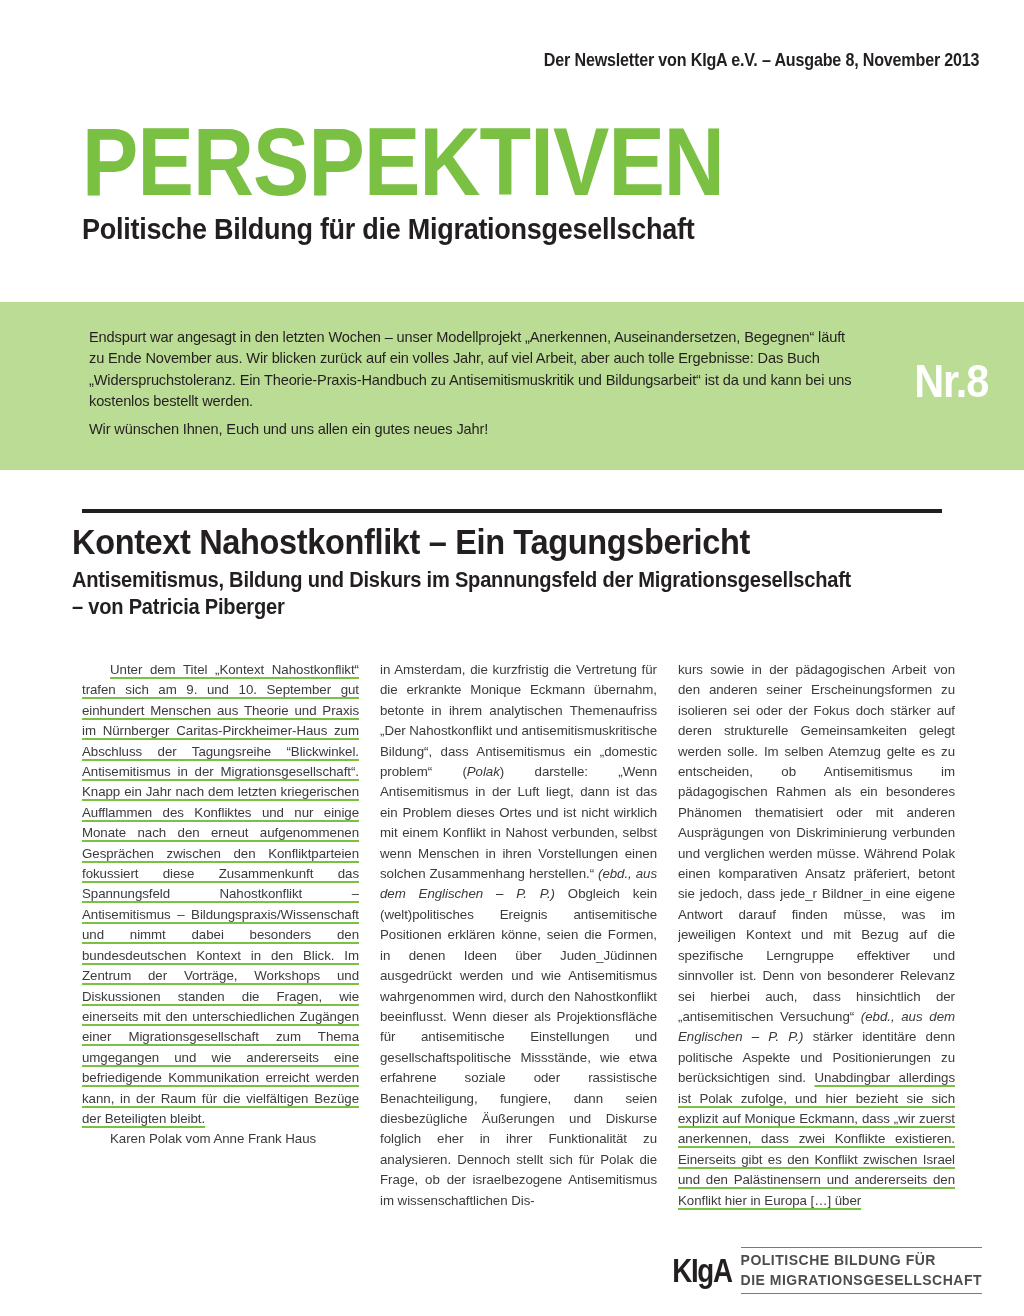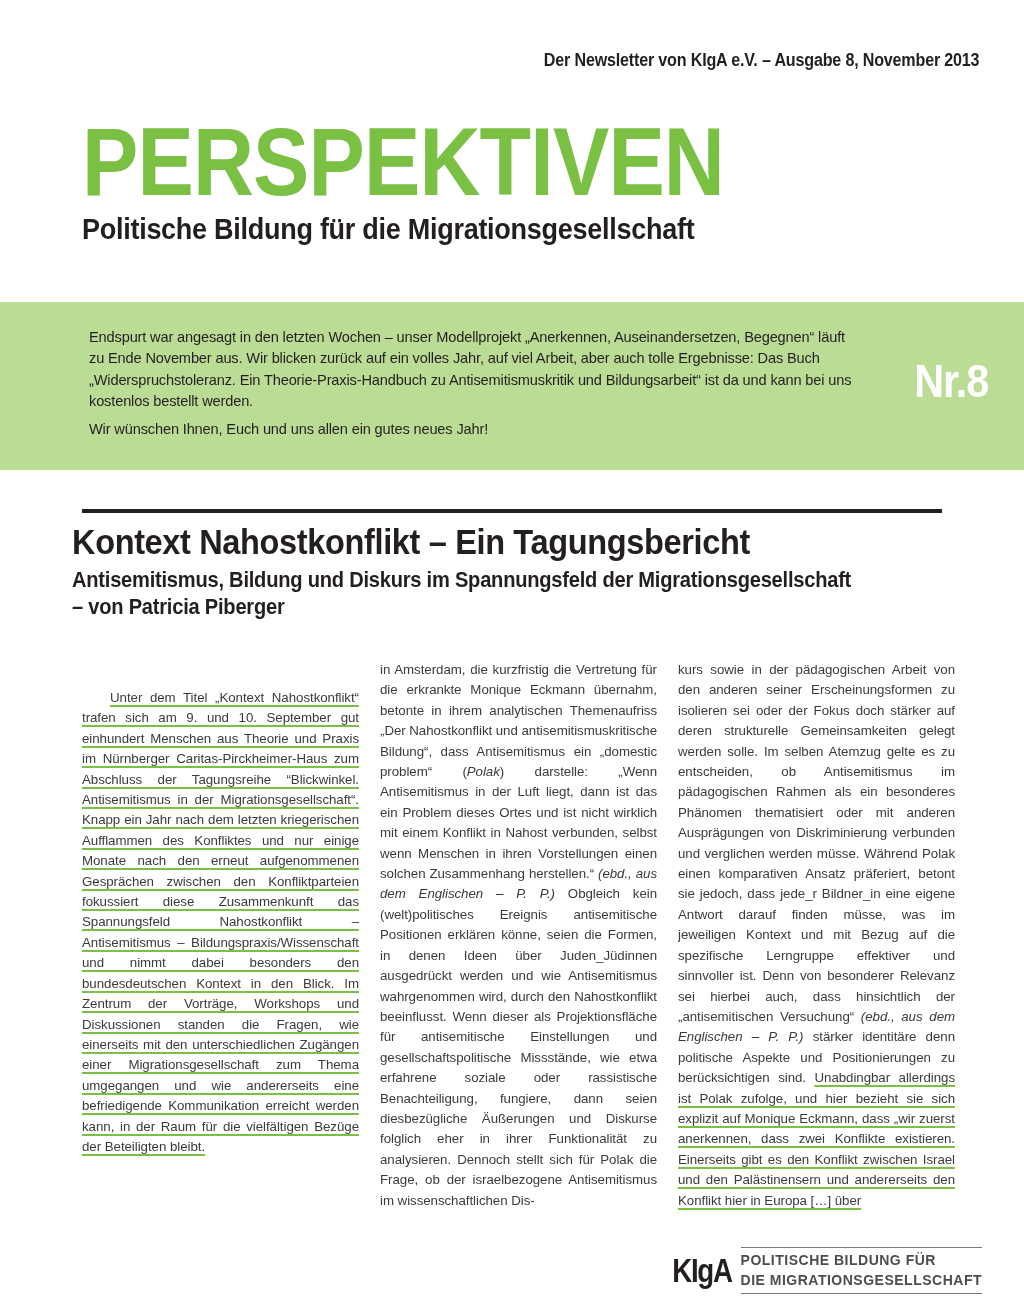--- a/index.html
+++ b/index.html
@@ -140,21 +140,21 @@
   .col {
     width: 277px;
     font-size: 13.3px;
     line-height: 1.535;
     text-align: justify;
     color: #3b3b3b;
     letter-spacing: -0.05px;
     overflow: hidden;
   }
   .col p { margin: 0; }
-  .col p.indent { text-indent: 28px; margin-top: 28px; }
+  .col p.indent { text-indent: 28px; }
   .hl {
     text-decoration: underline;
     text-decoration-color: #7ac043;
     text-decoration-thickness: 2px;
     text-underline-offset: 2.5px;
   }
   .green-sub {
     color: #8cc63f;
     margin-top: 12px;
     text-align: left;
@@ -215,20 +215,21 @@
   <div class="subhead">
     <span class="line">Antisemitismus, Bildung und Diskurs im Spannungsfeld der Migrationsgesellschaft</span>
     <span class="line">– von Patricia Piberger</span>
   </div>
 </div>
 
 <div class="columns">
 
   <div class="col">
     <p class="indent"><span class="hl">Unter dem Titel „Kontext Nahostkonflikt“ trafen sich am 9. und 10. September gut einhundert Menschen aus Theorie und Praxis im Nürnberger Caritas-Pirckheimer-Haus zum Abschluss der Tagungsreihe “Blickwinkel. Antisemitismus in der Migrationsgesellschaft“. Knapp ein Jahr nach dem letzten kriegerischen Aufflammen des Konfliktes und nur einige Monate nach den erneut aufgenommenen Gesprächen zwischen den Konfliktparteien fokussiert diese Zusammenkunft das Spannungsfeld Nahostkonflikt – Antisemitismus – Bildungspraxis/Wissenschaft und nimmt dabei besonders den bundesdeutschen Kontext in den Blick. Im Zentrum der Vorträge, Workshops und Diskussionen standen die Fragen, wie einerseits mit den unterschiedlichen Zugängen einer Migrationsgesellschaft zum Thema umgegangen und wie andererseits eine befriedigende Kommunikation erreicht werden kann, in der Raum für die vielfältigen Bezüge der Beteiligten bleibt. </span></p>
+    <p class="indent after-sub">Karen Polak vom Anne Frank Haus</p>
   </div>
 
   <div class="col">
     <p><span>in Amsterdam, die kurzfristig die Vertretung für die erkrankte Monique Eckmann übernahm, betonte in ihrem analytischen Themenaufriss „Der Nahostkonflikt und antisemitismuskritische Bildung“, dass Antisemitismus ein „domestic problem“ (</span><em>Polak</em><span>) darstelle: „Wenn Antisemitismus in der Luft liegt, dann ist das ein Problem dieses Ortes und ist nicht wirklich mit einem Konflikt in Nahost verbunden, selbst wenn Menschen in ihren Vorstellungen einen solchen Zusammenhang herstellen.“ </span><em>(ebd., aus dem Englischen – P. P.)</em><span> Obgleich kein (welt)politisches Ereignis antisemitische Positionen erklären könne, seien die Formen, in denen Ideen über Juden_Jüdinnen ausgedrückt werden und wie Antisemitismus wahrgenommen wird, durch den Nahostkonflikt beeinflusst. Wenn dieser als Projektionsfläche für antisemitische Einstellungen und gesellschaftspolitische Missstände, wie etwa erfahrene soziale oder rassistische Benachteiligung, fungiere, dann seien diesbezügliche Äußerungen und Diskurse folglich eher in ihrer Funktionalität zu analysieren. Dennoch stellt sich für Polak die Frage, ob der israelbezogene Antisemitismus im wissenschaftlichen Dis-</span></p>
   </div>
 
   <div class="col">
     <p><span>kurs sowie in der pädagogischen Arbeit von den anderen seiner Erscheinungsformen zu isolieren sei oder der Fokus doch stärker auf deren strukturelle Gemeinsamkeiten gelegt werden solle. Im selben Atemzug gelte es zu entscheiden, ob Antisemitismus im pädagogischen Rahmen als ein besonderes Phänomen thematisiert oder mit anderen Ausprägungen von Diskriminierung verbunden und verglichen werden müsse. Während Polak einen komparativen Ansatz präferiert, betont sie jedoch, dass jede_r Bildner_in eine eigene Antwort darauf finden müsse, was im jeweiligen Kontext und mit Bezug auf die spezifische Lerngruppe effektiver und sinnvoller ist. Denn von besonderer Relevanz sei hierbei auch, dass hinsichtlich der „antisemitischen Versuchung“ </span><em>(ebd., aus dem Englischen – P. P.)</em><span> stärker identitäre denn politische Aspekte und Positionierungen zu berücksichtigen sind. </span><span class="hl">Unabdingbar allerdings ist Polak zufolge, und hier bezieht sie sich explizit auf Monique Eckmann, dass „wir zuerst anerkennen, dass zwei Konflikte existieren. Einerseits gibt es den Konflikt zwischen Israel und den Palästinensern und andererseits den Konflikt hier in Europa […] über</span></p>
   </div>
 

